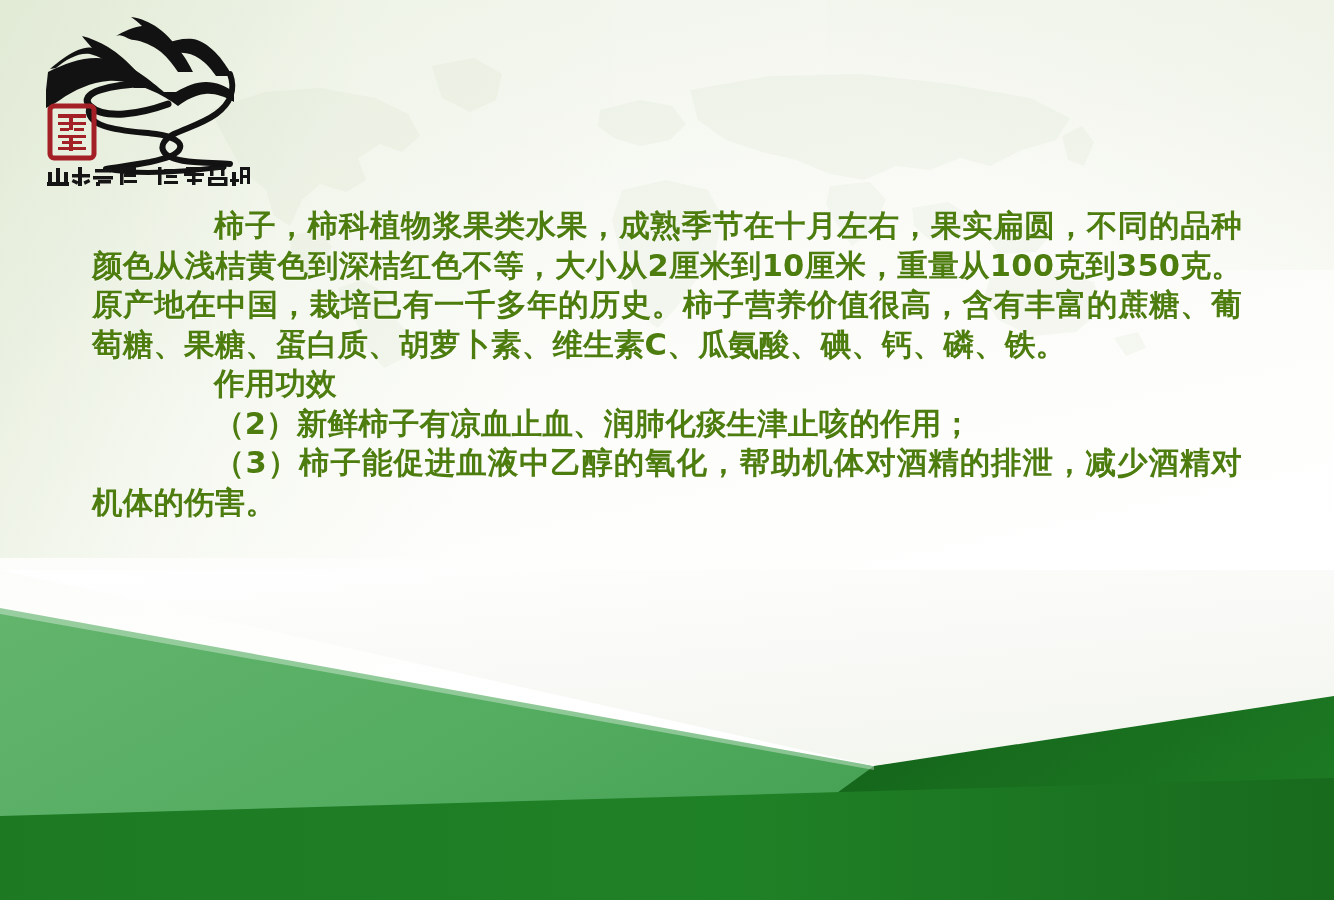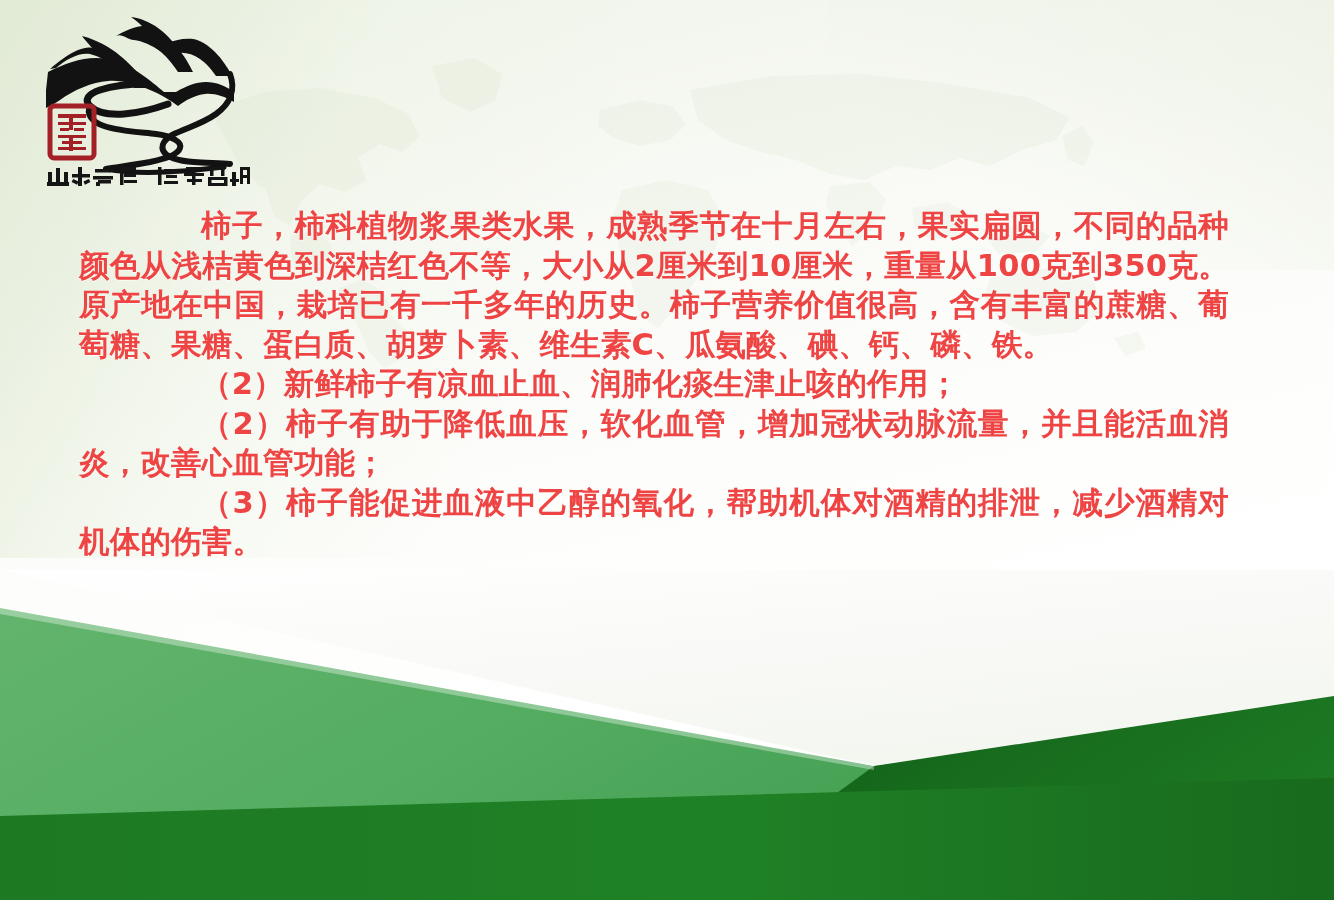--- a/index.html
+++ b/index.html
@@ -66,24 +66,24 @@
     left: 38px;
     top: 14px;
     width: 212px;
     height: 175px;
   }
   .logo svg { display: block; width: 100%; height: 100%; }
 
   
   .content {
     position: absolute;
-    left: 79px;
+    left: 92px;
     top: 206px;
     width: 1150px;
-    color: #ef4444;
+    color: #4d7c0f;
     font-size: 30.5px;
     font-weight: bold;
     line-height: 39.5px;
     letter-spacing: 0.2px;
     text-shadow: 0 1px 0 rgba(255,255,255,0.65);
   }
   .para {
     margin: 0;
     text-align: justify;
     text-justify: inter-ideograph;
@@ -209,22 +209,22 @@
         <rect x="202" y="153" width="10" height="3"></rect>
           <rect x="202" y="153" width="3" height="17"></rect>
         <rect x="209" y="153" width="3" height="17"></rect>
           <rect x="202" y="161" width="10" height="3"></rect>
       </g>
     </svg>
   </div>
 
   <div class="content">
     <p class="para para-first">柿子，柿科植物浆果类水果，成熟季节在十月左右，果实扁圆，不同的品种颜色从浅桔黄色到深桔红色不等，大小从2厘米到10厘米，重量从100克到350克。原产地在中国，栽培已有一千多年的历史。柿子营养价值很高，含有丰富的蔗糖、葡萄糖、果糖、蛋白质、胡萝卜素、维生素C、瓜氨酸、碘、钙、磷、铁。</p>
+    <p class="para indent">作用功效</p>
     <p class="para line-indent">（2）新鲜柿子有凉血止血、润肺化痰生津止咳的作用；</p>
-    <p class="para line-indent">（2）柿子有助于降低血压，软化血管，增加冠状动脉流量，并且能活血消炎，改善心血管功能；</p>
     <p class="para line-indent">（3）柿子能促进血液中乙醇的氧化，帮助机体对酒精的排泄，减少酒精对机体的伤害。</p>
   </div>
 
   <div class="deco">
     <svg viewBox="0 0 1334 330" preserveAspectRatio="none" xmlns="http://www.w3.org/2000/svg" aria-hidden="true">
       <defs>
         <linearGradient id="gLight" x1="0" y1="0" x2="1" y2="0.4">
           <stop offset="0%" stop-color="#63b46d"></stop>
           <stop offset="45%" stop-color="#54ad61"></stop>
           <stop offset="100%" stop-color="#3f9b4d"></stop>

